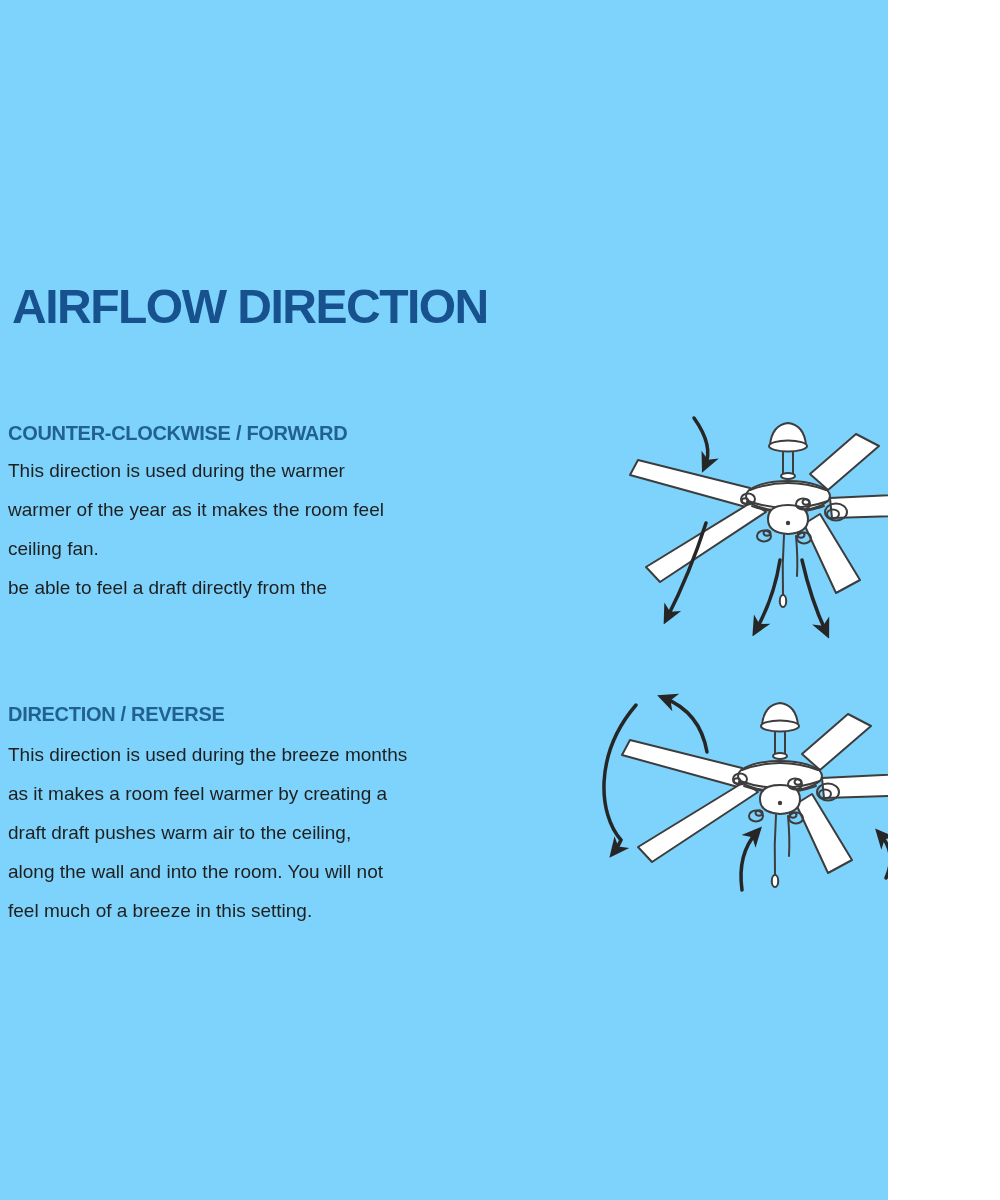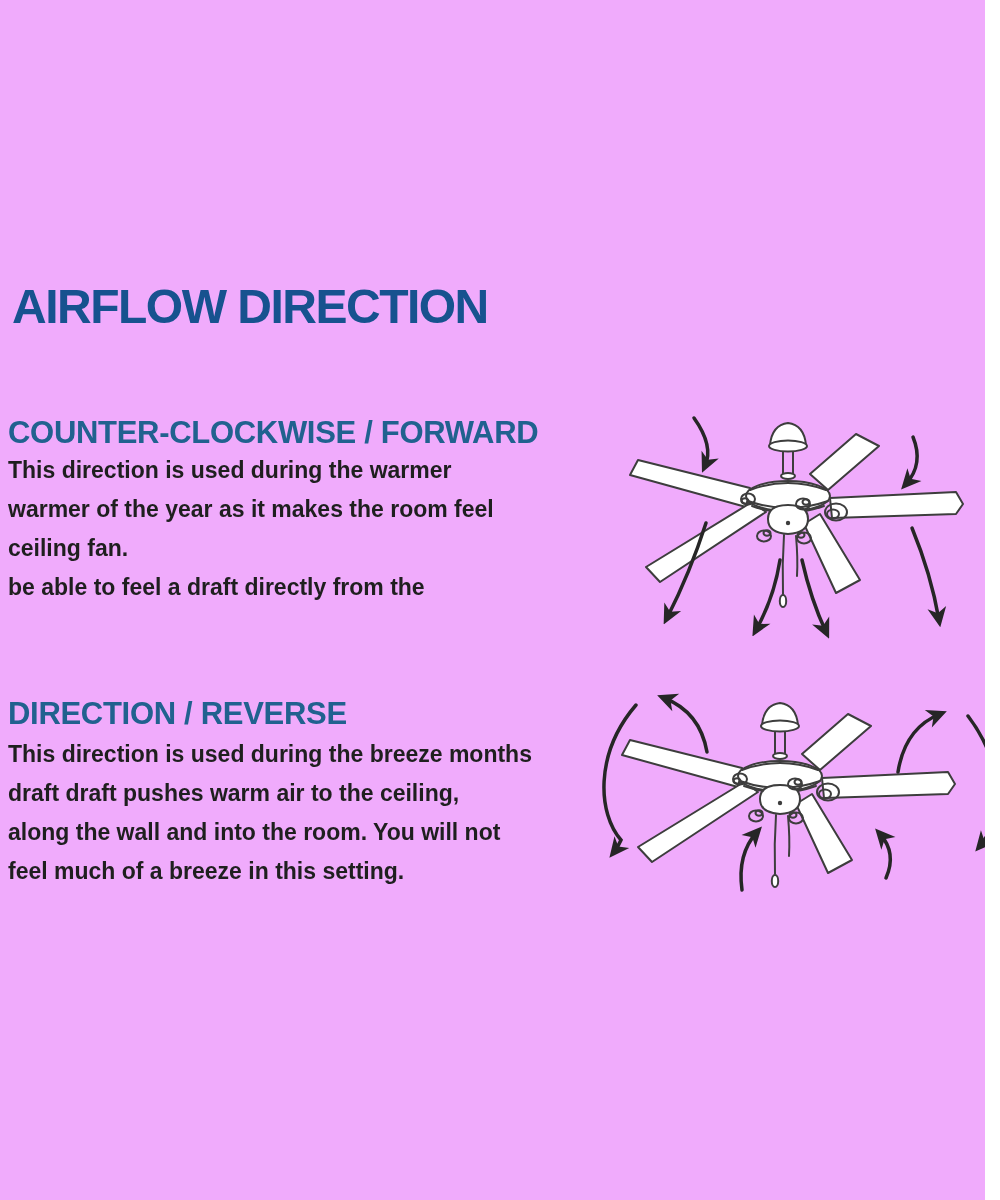--- a/index.html
+++ b/index.html
@@ -1,55 +1,55 @@
 <!DOCTYPE html>
 <html><head>
 <meta charset="utf-8">
 <style>
   html, body { margin: 0; padding: 0; background: #ffffff; }
   .page {
     position: relative;
-    width: 985px;
+    width: 888px;
     height: 1200px;
-    background: #f0abfc;
+    background: #7dd3fc;
     overflow: hidden;
     font-family: "Liberation Sans", "DejaVu Sans", sans-serif;
   }
   .page-title {
     position: absolute;
     left: 12px;
     top: 281px;
     margin: 0;
     font-size: 48px;
     line-height: 52px;
     font-weight: bold;
     letter-spacing: -1.5px;
     color: #17528f;
     white-space: nowrap;
   }
   .sec-heading {
     position: absolute;
     left: 8px;
     margin: 0;
-    font-size: 31px;
+    font-size: 20px;
     line-height: 34px;
     font-weight: 600;
     letter-spacing: -0.3px;
     color: #21618f;
     white-space: nowrap;
   }
   .sec-heading.s1 { top: 416px; }
   .sec-heading.s2 { top: 697px; }
   .sec-body {
     position: absolute;
     left: 8px;
     margin: 0;
-    font-size: 23px;
+    font-size: 19px;
     line-height: 39px;
-    font-weight: 700;
+    font-weight: 400;
     color: #1f1f1f;
   }
   .sec-body.s1 { top: 451px; }
   .sec-body.s2 { top: 735px; }
   .sec-body .line { white-space: nowrap; }
   .fig { position: absolute; }
   .fig.f1 { left: 598px; top: 408px; width: 402px; height: 252px; }
   .fig.f2 { left: 588px; top: 668px; width: 412px; height: 290px; }
 </style>
 </head>
@@ -119,20 +119,21 @@
       <path d="M108,115 Q92,165 69,210" marker-end="url(#ah)"></path>
       <path d="M182,152 Q176,190 158,222" marker-end="url(#ah)"></path>
       <path d="M204,152 Q213,192 228,224" marker-end="url(#ah)"></path>
       <path d="M314,120 Q333,166 341,212" marker-end="url(#ah)"></path>
     </g>
   </svg>
 
   <h2 class="sec-heading s2">DIRECTION / REVERSE</h2>
   <div class="sec-body s2">
     <div class="line">This direction is used during the breeze months</div>
+    <div class="line">as it makes a room feel warmer by creating a</div>
     <div class="line">draft draft pushes warm air to the ceiling,</div>
     <div class="line">along the wall and into the room. You will not</div>
     <div class="line">feel much of a breeze in this setting.</div>
   </div>
 
   <svg class="fig f2" viewBox="0 0 412 290" aria-hidden="true">
     <use href="#fan-art" x="2" y="24"></use>
 
     <g stroke="#262626" stroke-width="3.5" fill="none" stroke-linecap="round">
       <path d="M48,37 C6,86 10,146 33,172 Q30,179 26,184" marker-end="url(#ah)"></path>

